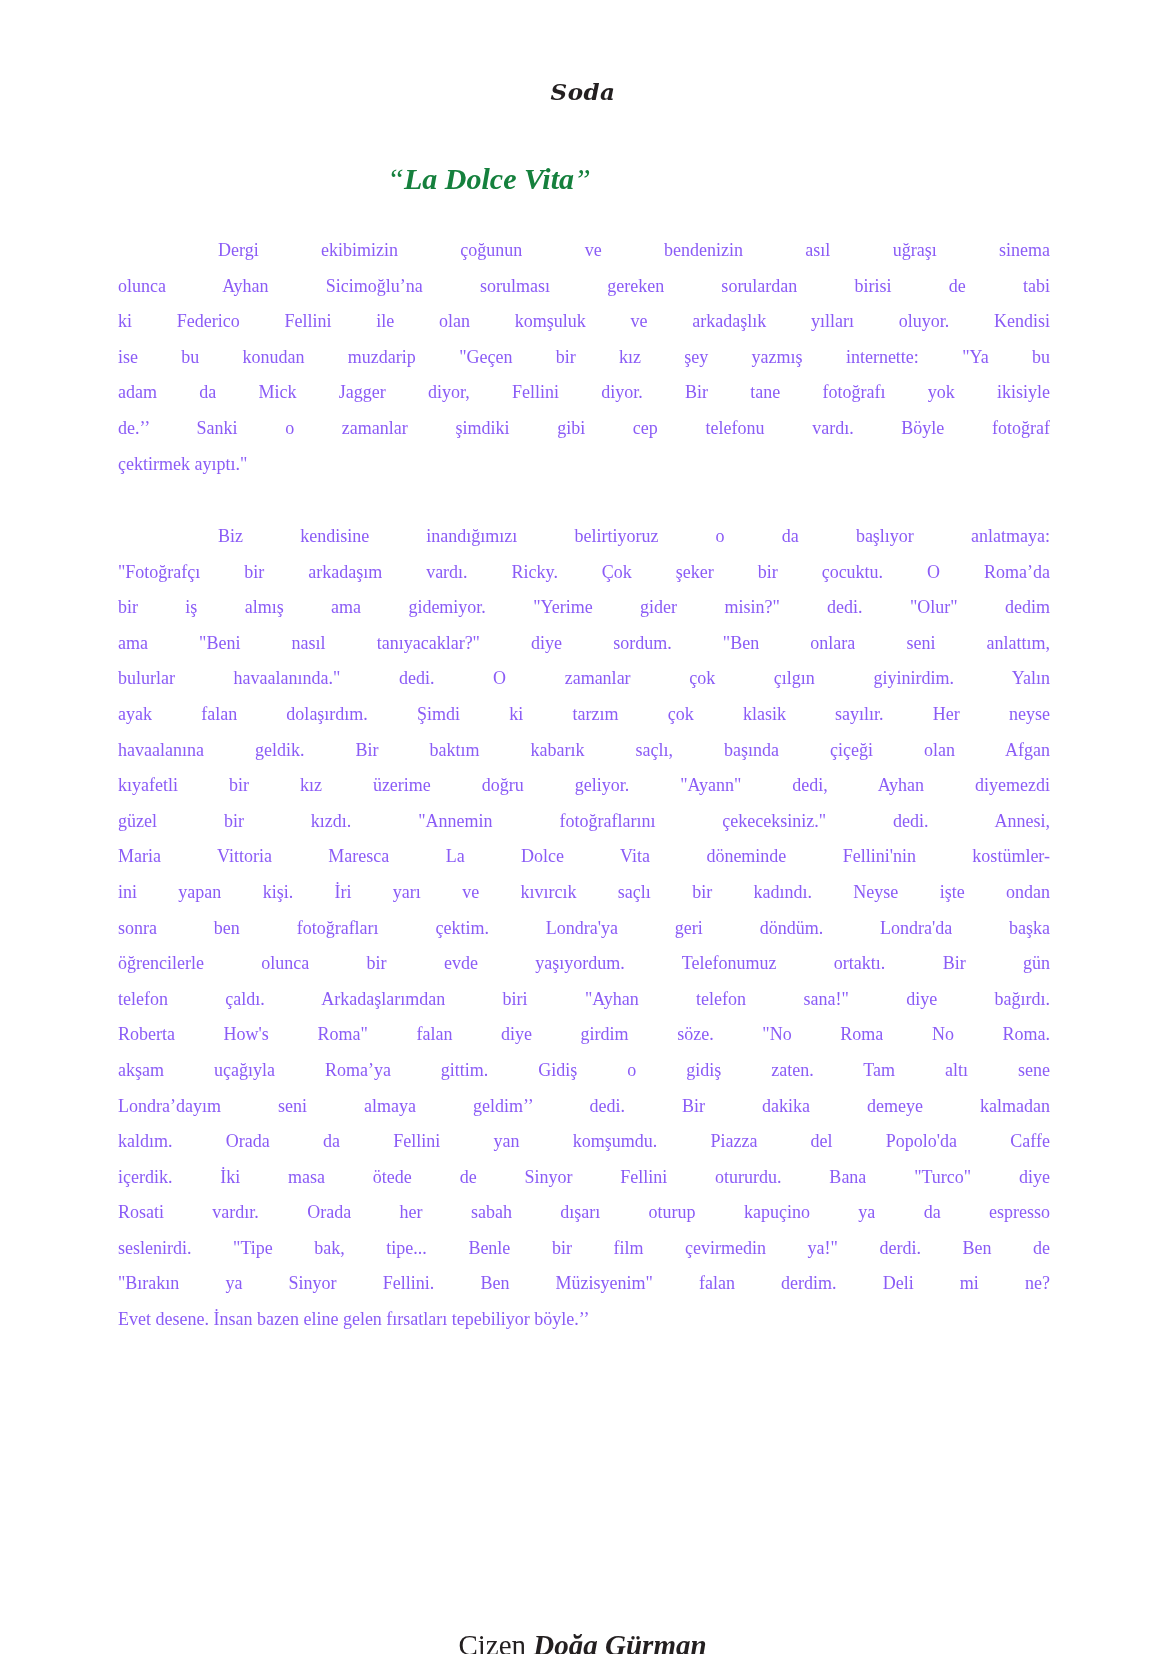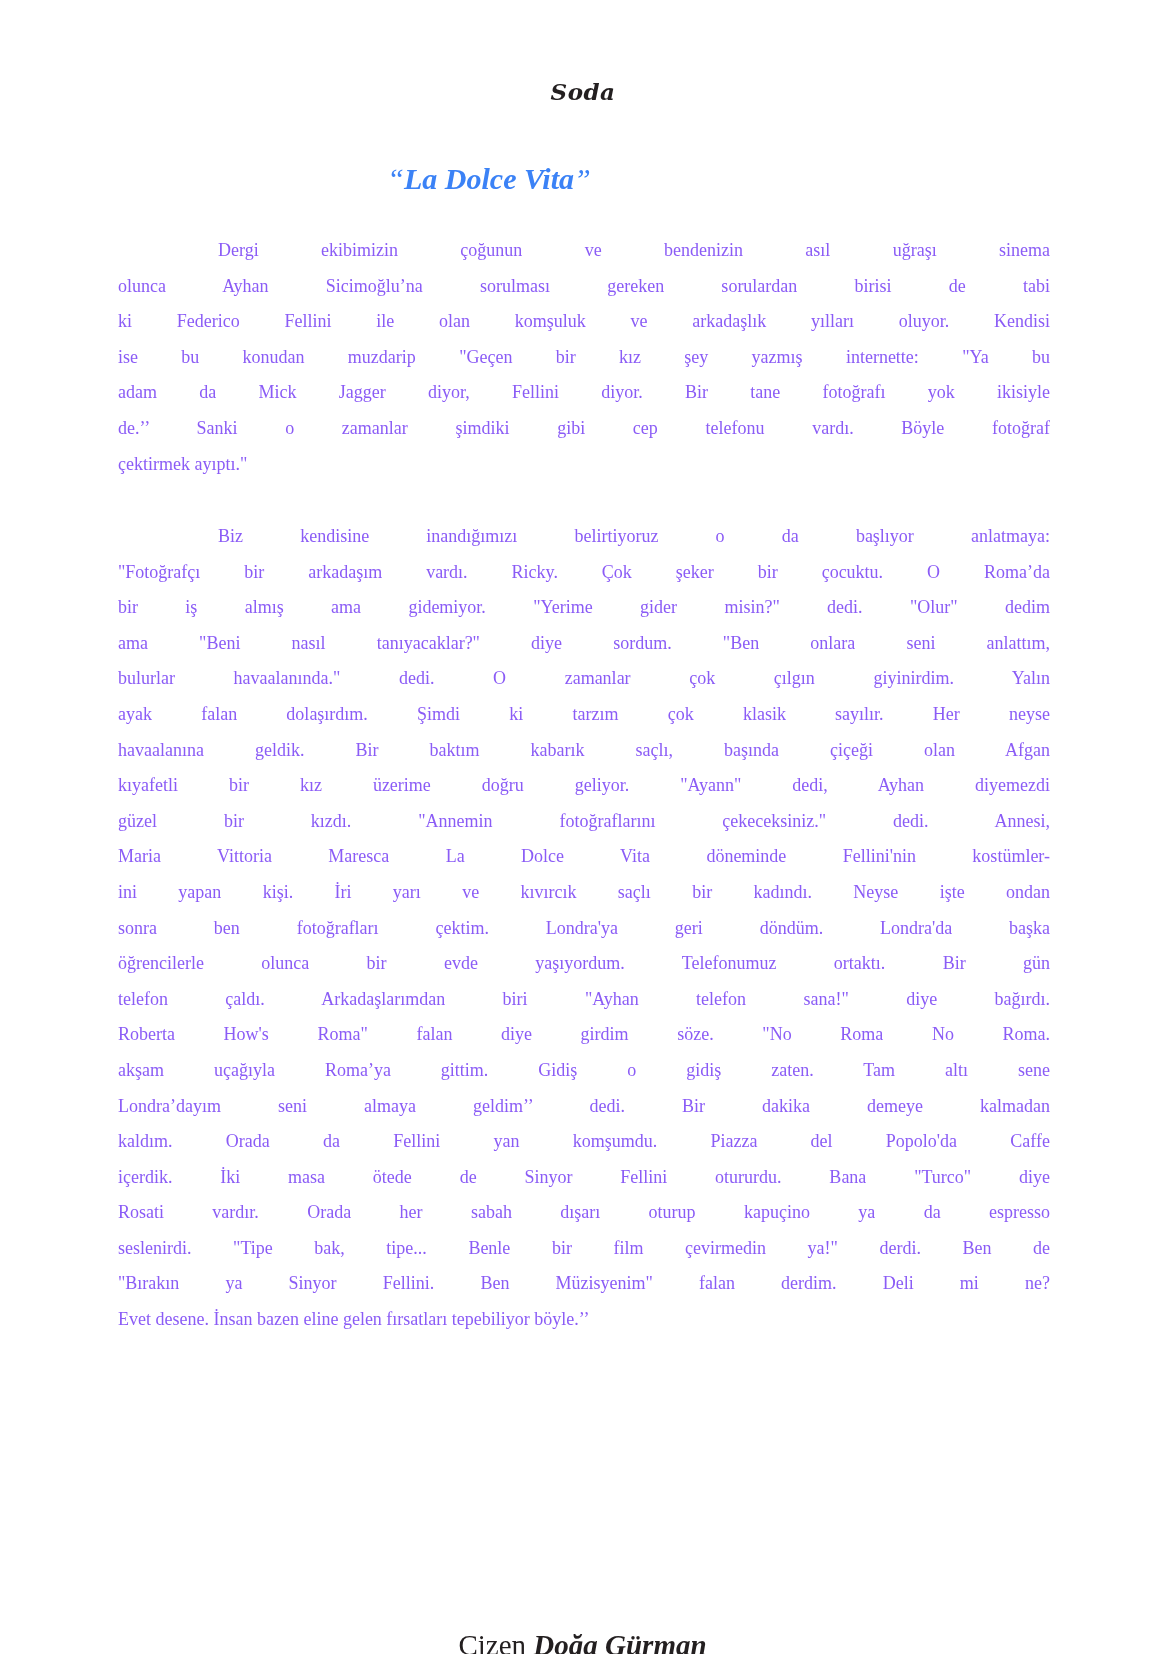--- a/index.html
+++ b/index.html
@@ -5,21 +5,21 @@
     html, body { margin: 0; padding: 0; background: #ffffff; }
     body { width: 1166px; height: 1654px; position: relative; overflow: hidden; color: #231f20; }
     .header {
       position: absolute; left: 0; top: 30px; width: 1166px; text-align: center;
       font-family: "DejaVu Serif", serif; font-style: italic; font-weight: bold;
       font-size: 23px; letter-spacing: 0.5px; color: #231f20; margin-top: 48px;
     }
     .title {
       position: absolute; left: 0; top: 162px; width: 978px; text-align: center;
       font-family: "Liberation Serif", serif; font-style: italic; font-weight: bold;
-      font-size: 30px; color: #3b82f6;
+      font-size: 30px; color: #15803d;
     }
     .title .q { font-weight: normal; }
     .body {
       position: absolute; left: 118px; width: 932px;
       font-family: "Liberation Serif", serif; font-size: 18px; color: #8b5cf6;
     }
     .line {
       height: 35.6px; line-height: 35.6px; white-space: nowrap;
       text-align: justify; text-align-last: justify; overflow: hidden;
     }

